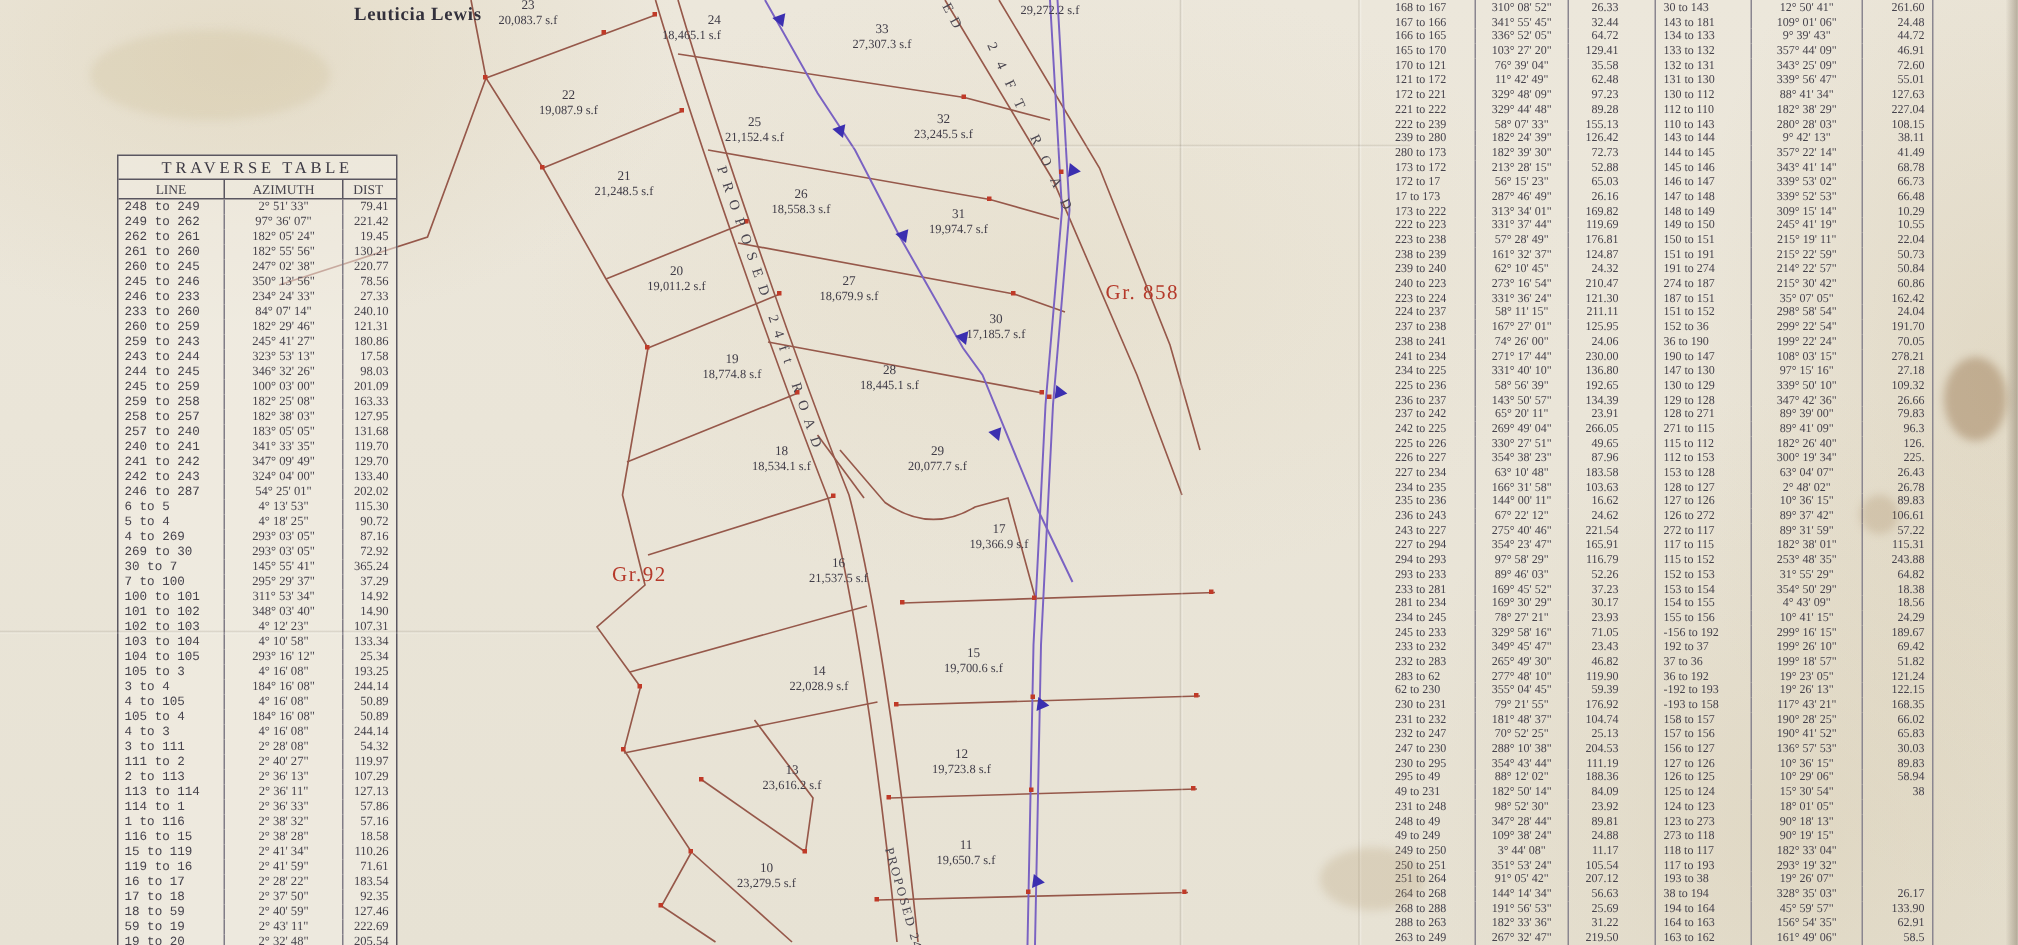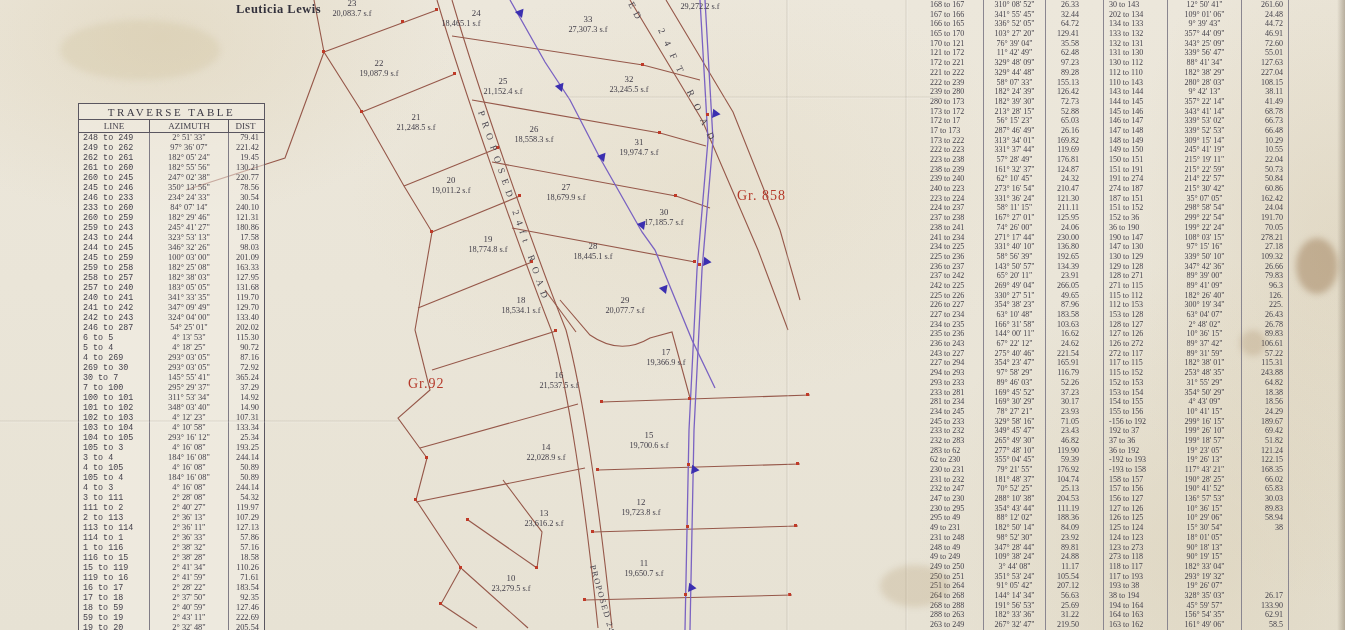--- a/index.html
+++ b/index.html
@@ -175,21 +175,21 @@
       <div class="lot" style="left: 566px; top: 182px;"><span class="num">27</span><div>18,679.9 s.f</div></div>
       <div class="lot" style="left: 664px; top: 207px;"><span class="num">30</span><div>17,185.7 s.f</div></div>
       <div class="lot" style="left: 488px; top: 234px;"><span class="num">19</span><div>18,774.8 s.f</div></div>
       <div class="lot" style="left: 593px; top: 241px;"><span class="num">28</span><div>18,445.1 s.f</div></div>
       <div class="lot" style="left: 521px; top: 295px;"><span class="num">18</span><div>18,534.1 s.f</div></div>
       <div class="lot" style="left: 625px; top: 295px;"><span class="num">29</span><div>20,077.7 s.f</div></div>
       <div class="lot" style="left: 666px; top: 347px;"><span class="num">17</span><div>19,366.9 s.f</div></div>
       <div class="lot" style="left: 559px; top: 370px;"><span class="num">16</span><div>21,537.5 s.f</div></div>
       <div class="lot" style="left: 649px; top: 430px;"><span class="num">15</span><div>19,700.6 s.f</div></div>
       <div class="lot" style="left: 546px; top: 442px;"><span class="num">14</span><div>22,028.9 s.f</div></div>
-      <div class="lot" style="left: 528px; top: 508px; margin-left: 16px;"><span class="num">13</span><div>23,616.2 s.f</div></div>
+      <div class="lot" style="left: 528px; top: 508px;"><span class="num">13</span><div>23,616.2 s.f</div></div>
       <div class="lot" style="left: 641px; top: 497px;"><span class="num">12</span><div>19,723.8 s.f</div></div>
       <div class="lot" style="left: 644px; top: 558px;"><span class="num">11</span><div>19,650.7 s.f</div></div>
       <div class="lot" style="left: 511px; top: 573px;"><span class="num">10</span><div>23,279.5 s.f</div></div>
     </div>
 
   <div class="trav">
     <div class="trav-title">TRAVERSE  TABLE</div>
     <div class="thead">
       <div class="h0">LINE</div>
       <div class="h1">AZIMUTH</div>
@@ -222,21 +222,21 @@
           <div class="c2">220.77</div>
         </div>
         <div class="trow">
           <div class="c0">245 to 246</div>
           <div class="c1">350° 13' 56"</div>
           <div class="c2">78.56</div>
         </div>
         <div class="trow">
           <div class="c0">246 to 233</div>
           <div class="c1">234° 24' 33"</div>
-          <div class="c2">30.54</div>
+          <div class="c2">27.33</div>
         </div>
         <div class="trow">
           <div class="c0">233 to 260</div>
           <div class="c1">84° 07' 14"</div>
           <div class="c2">240.10</div>
         </div>
         <div class="trow">
           <div class="c0">260 to 259</div>
           <div class="c1">182° 29' 46"</div>
           <div class="c2">121.31</div>
@@ -776,21 +776,21 @@
         <div class="c2">219.50</div>
       </div>
     </div>
   <div class="rgrp g2" id="rgrp2">
       <div class="trow">
         <div class="c0">30 to 143</div>
         <div class="c1">12° 50' 41"</div>
         <div class="c2">261.60</div>
       </div>
       <div class="trow">
-        <div class="c0">202 to 134</div>
+        <div class="c0">143 to 181</div>
         <div class="c1">109° 01' 06"</div>
         <div class="c2">24.48</div>
       </div>
       <div class="trow">
         <div class="c0">134 to 133</div>
         <div class="c1">9° 39' 43"</div>
         <div class="c2">44.72</div>
       </div>
       <div class="trow">
         <div class="c0">133 to 132</div>

